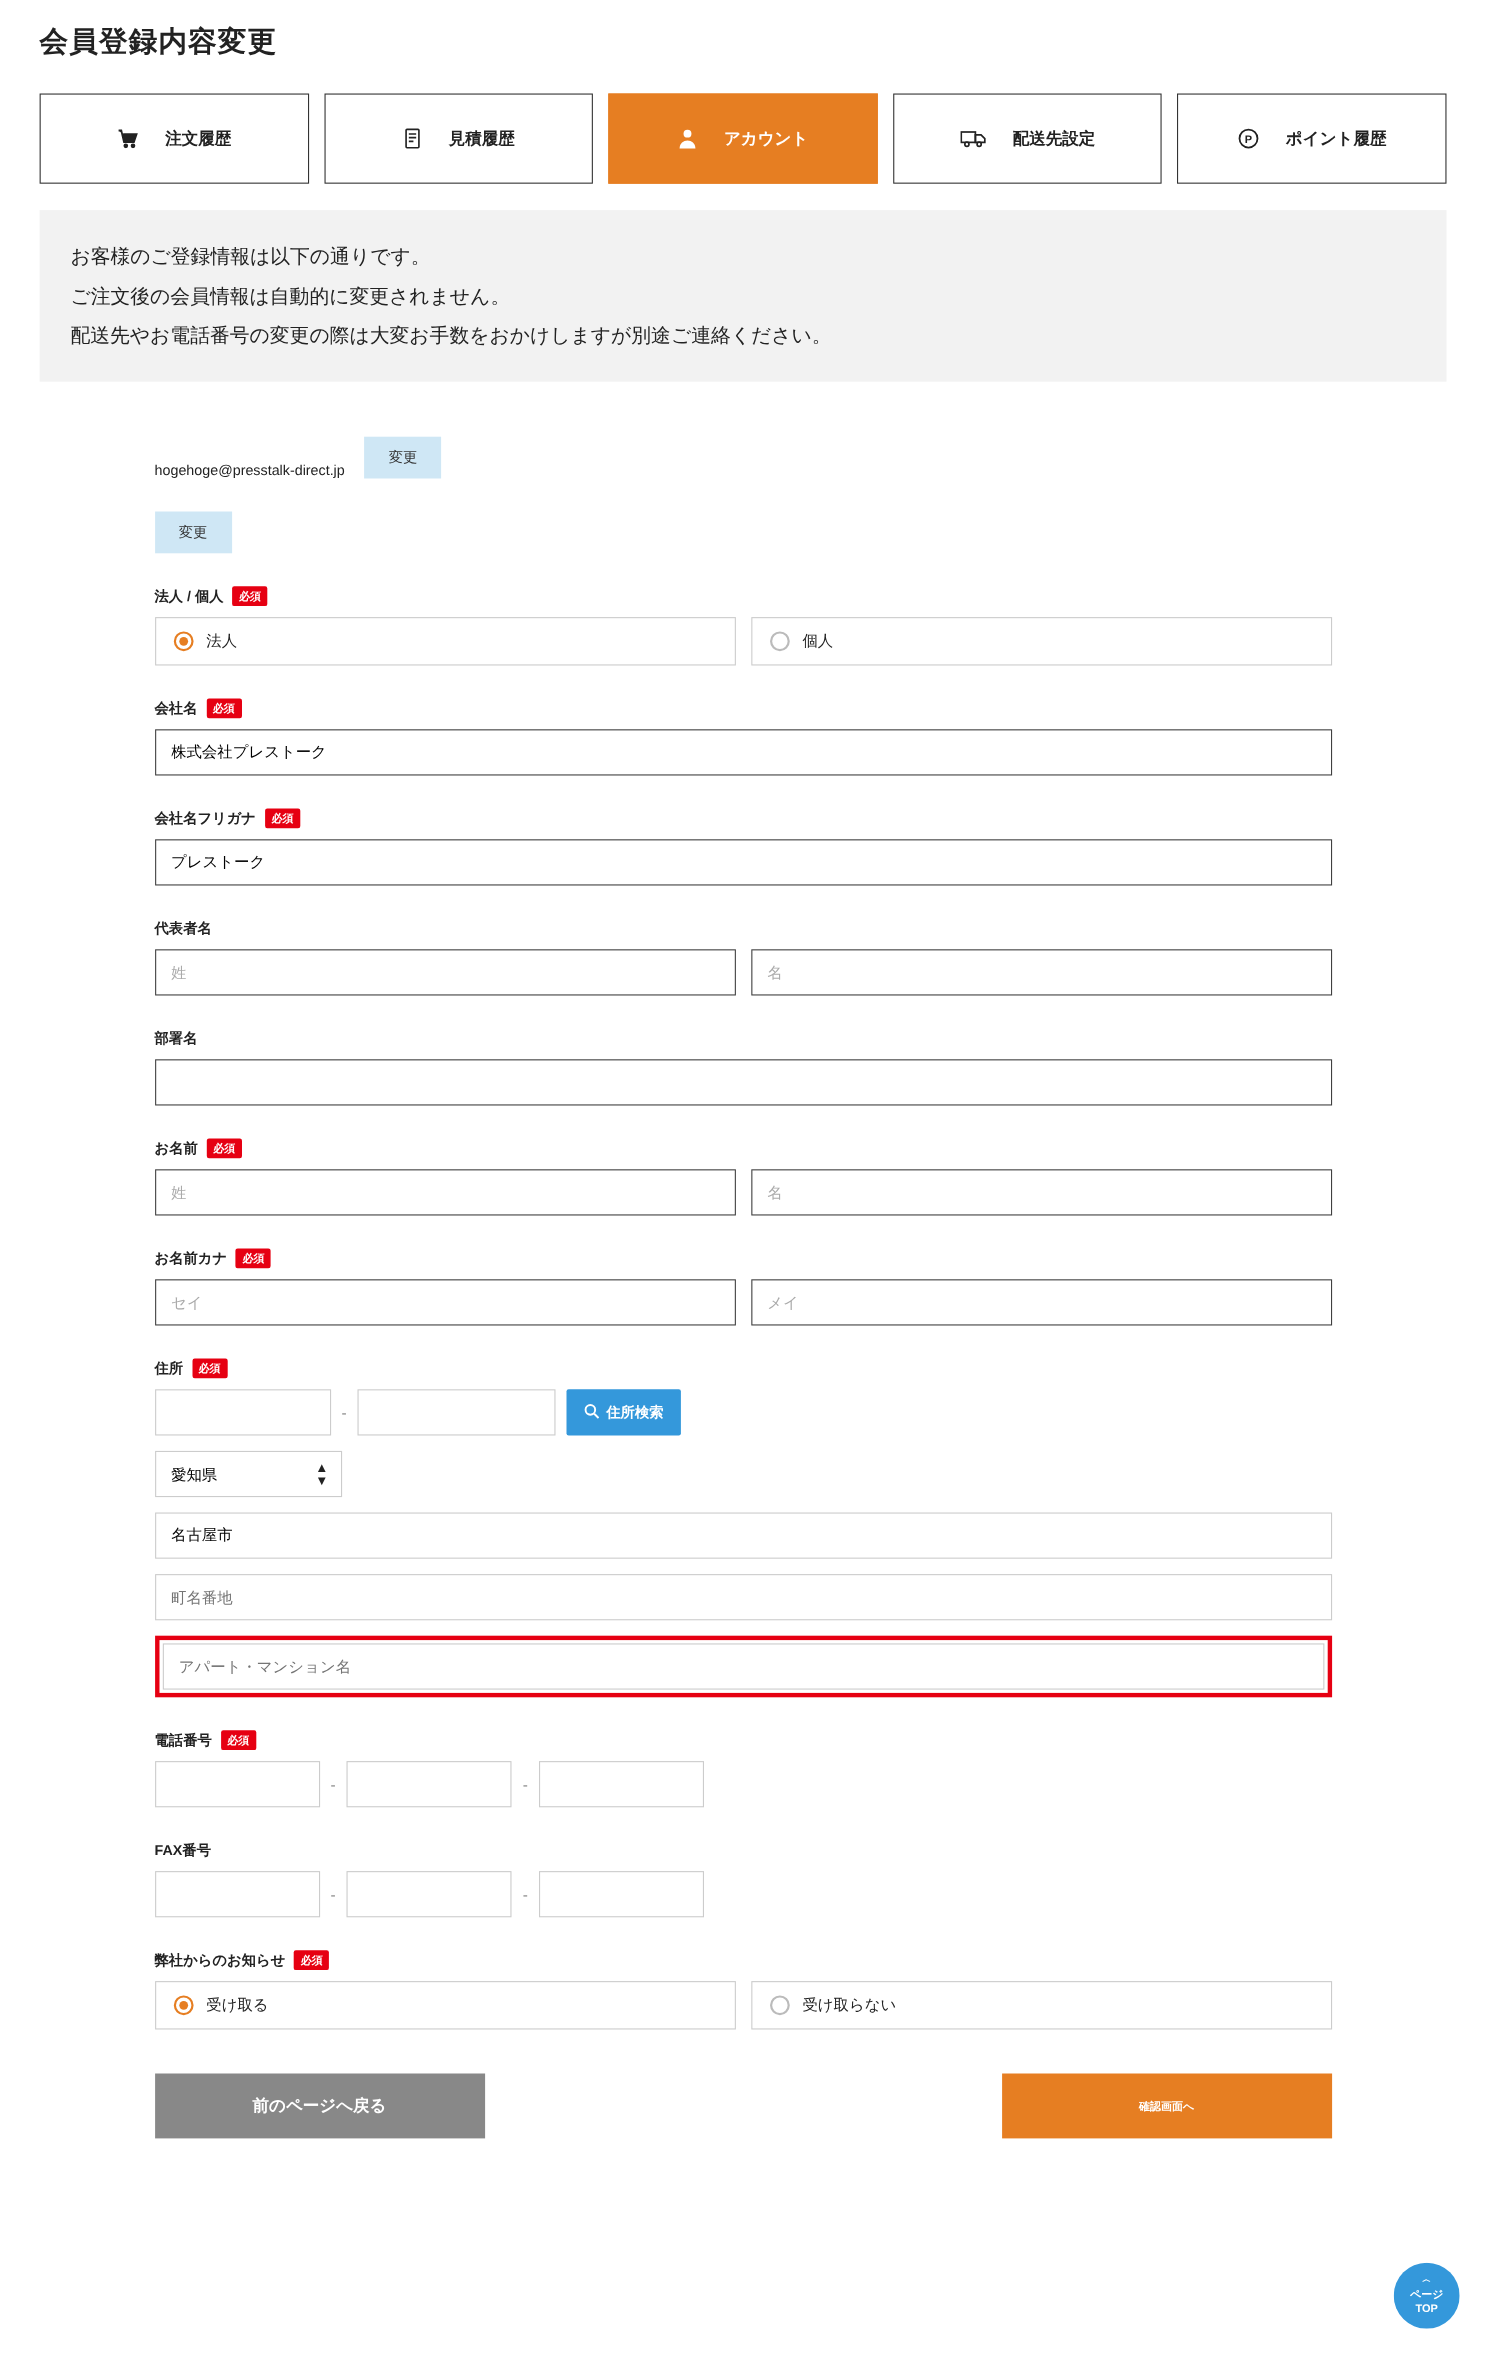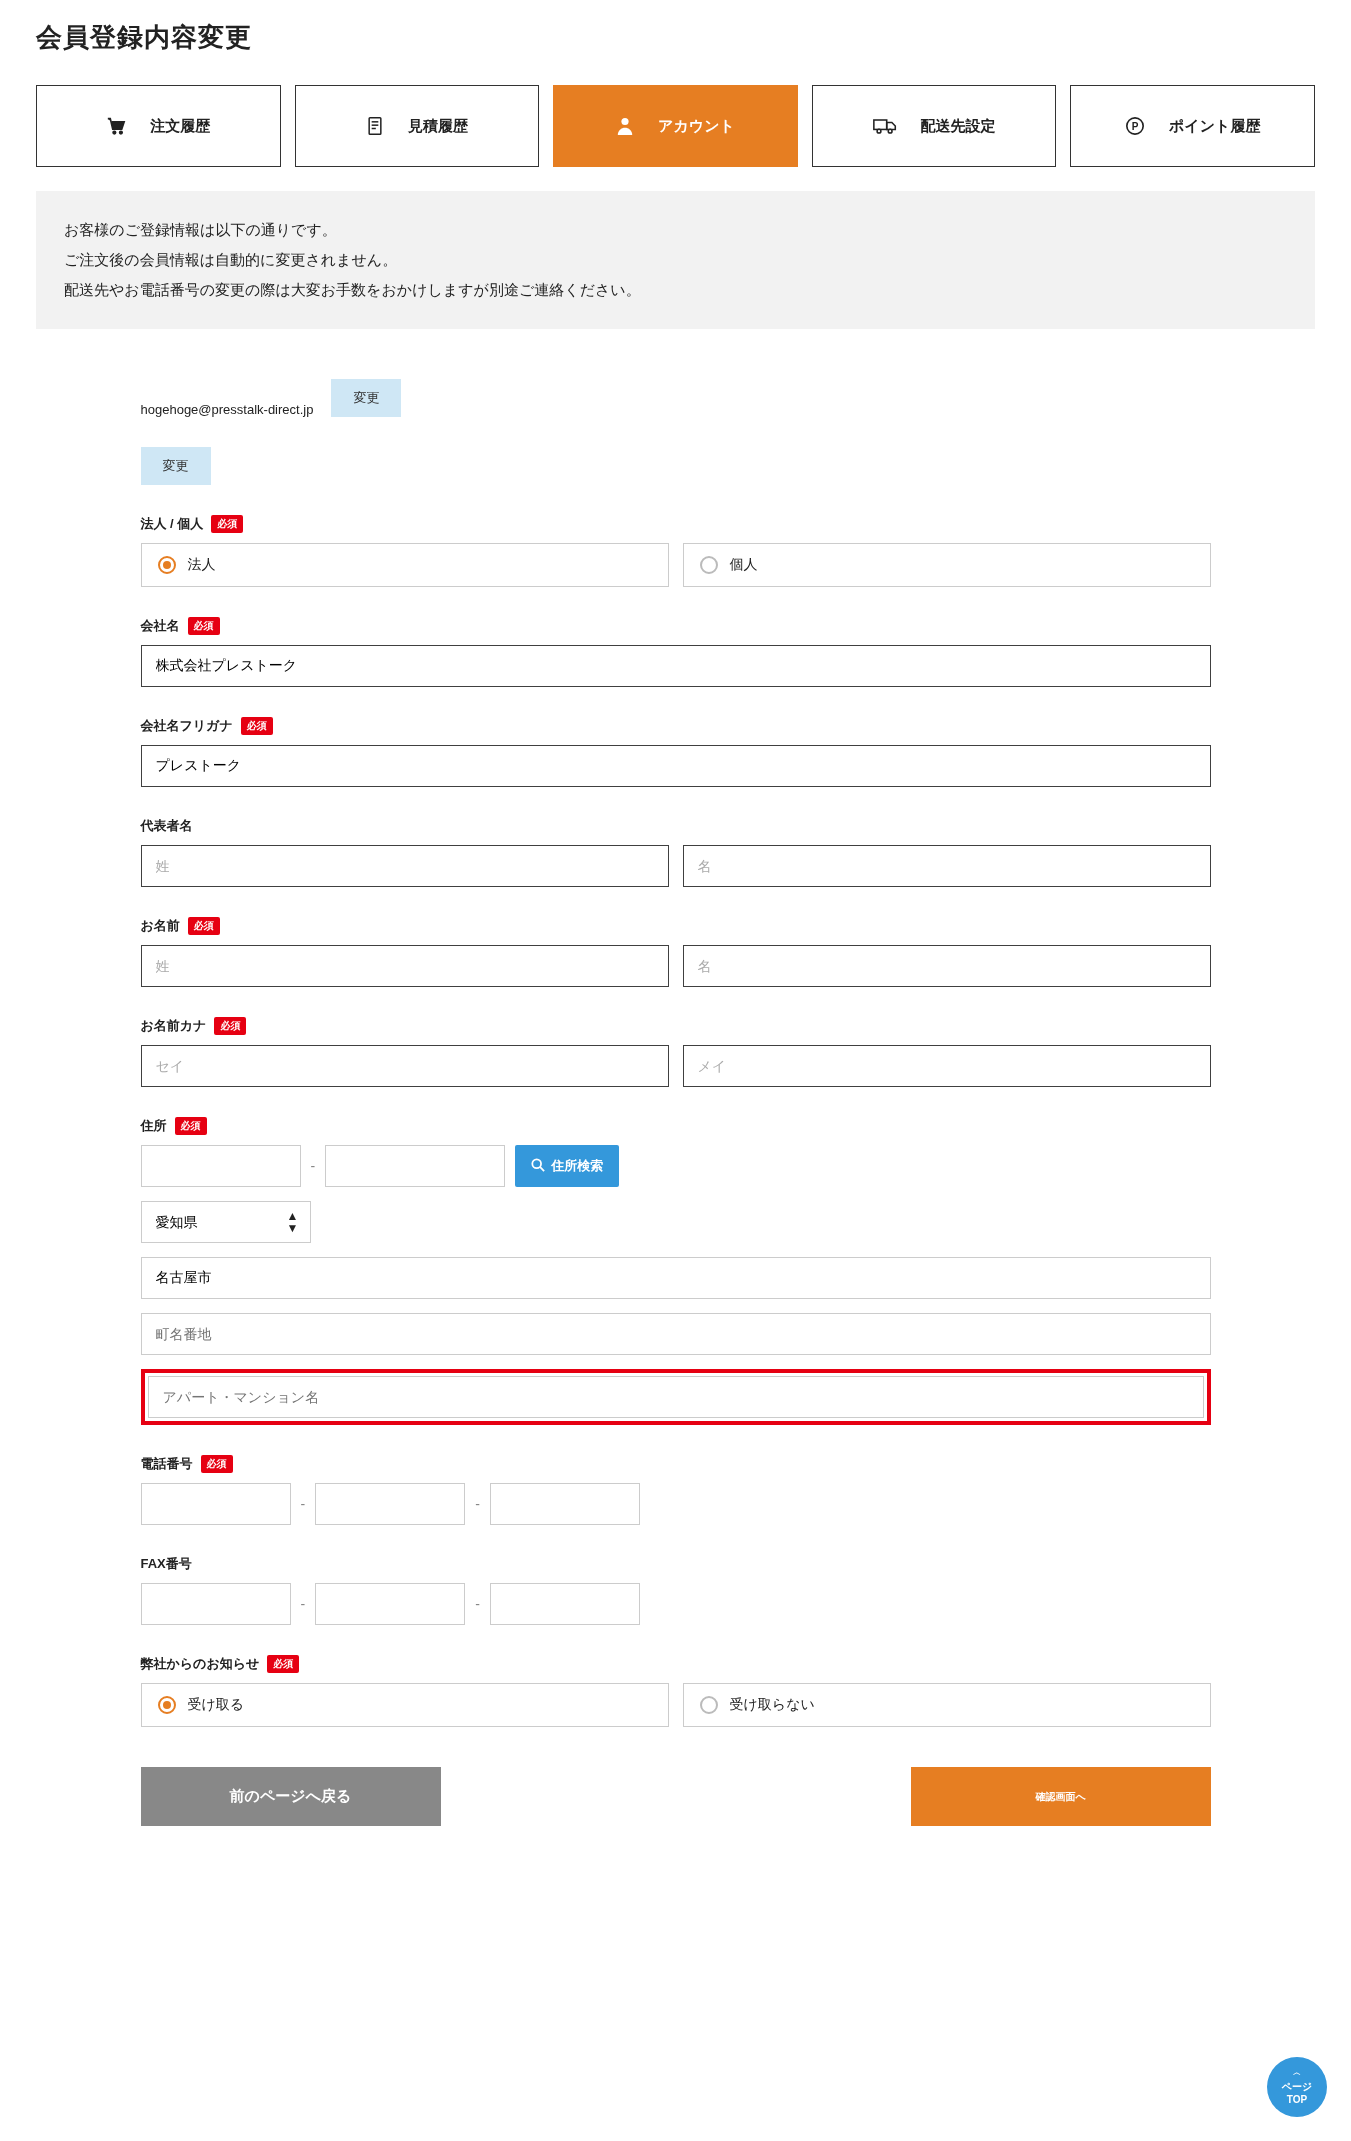--- a/index.html
+++ b/index.html
@@ -5,21 +5,21 @@
 * { box-sizing: border-box; margin: 0; padding: 0; }
 body { font-family: -apple-system, "Hiragino Sans", "Hiragino Kaku Gothic ProN", Meiryo, sans-serif; background: #fff; color: #222; font-size: 14px; }
 .container { max-width: 1351px; margin: 0 auto; padding: 20px 36px 60px; }
 .page-title { font-size: 26px; font-weight: 700; margin-bottom: 30px; letter-spacing: 1px; }
 
 .tabs { display: flex; gap: 14px; margin-bottom: 24px; }
 .tab { flex: 1; height: 82px; border: 1px solid #333; display: flex; align-items: center; justify-content: center; gap: 24px; font-size: 15px; font-weight: 700; cursor: pointer; background: #fff; }
 .tab.active { background: #e67e22; border-color: #e67e22; color: #fff; }
 .tab .icon { display: inline-flex; }
 
-.notice-box { background: #f2f2f2; padding: 24px 28px; font-size: 15px; line-height: 2; margin-bottom: 50px; }
+.notice-box { background: #f2f2f2; padding: 24px 28px; font-size: 18px; line-height: 2; margin-bottom: 50px; }
 
 .form-area { max-width: 1090px; margin: 0 auto; padding: 0 10px; }
 
 .field-block { margin-bottom: 30px; }
 .field-label { font-size: 13px; font-weight: 700; margin-bottom: 10px; display: flex; align-items: center; gap: 8px; }
 .req-badge { background: #e60012; color: #fff; font-size: 10px; padding: 2px 6px; border-radius: 2px; font-weight: 700; }
 
 .email-row { display: flex; align-items: flex-end; gap: 18px; }
 .email-value { font-size: 13px; }
 .change-btn { background: #cfe7f5; border: none; padding: 10px 22px; font-size: 13px; cursor: pointer; color: #333; }
@@ -172,20 +172,24 @@
     </div>
 
     <div class="field-block">
       <div class="field-label">代表者名</div>
       <div class="two-col">
         <input class="text-input" placeholder="姓" style="">
         <input class="text-input" placeholder="名" style="">
       </div>
     </div>
 
+    <div class="field-block">
+      <div class="field-label">部署名</div>
+      <input class="text-input" style="">
+    </div>
 
     <div class="field-block">
       <div class="field-label">
         <span>お名前</span>
         <span class="req-badge">必須</span>
       </div>
       <div class="two-col">
         <input class="text-input" placeholder="姓" style="">
         <input class="text-input" placeholder="名" style="">
       </div>

